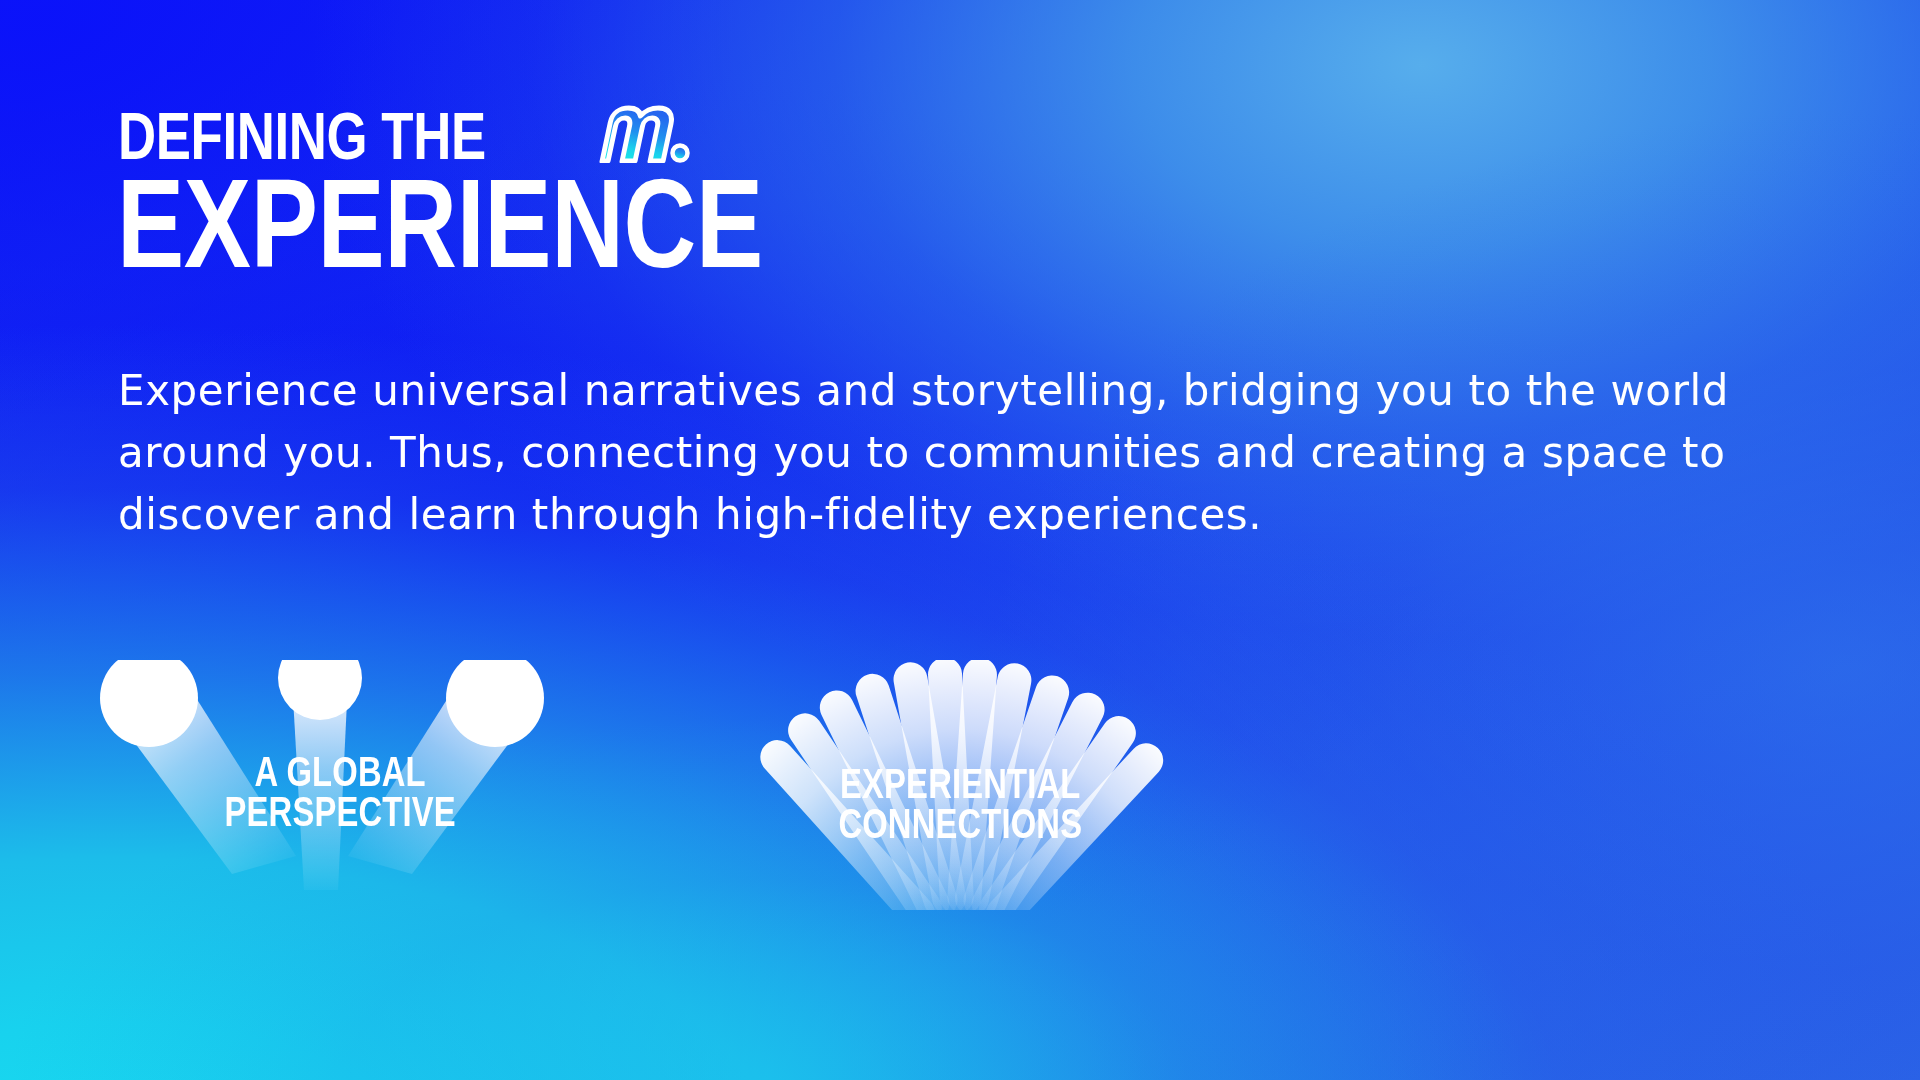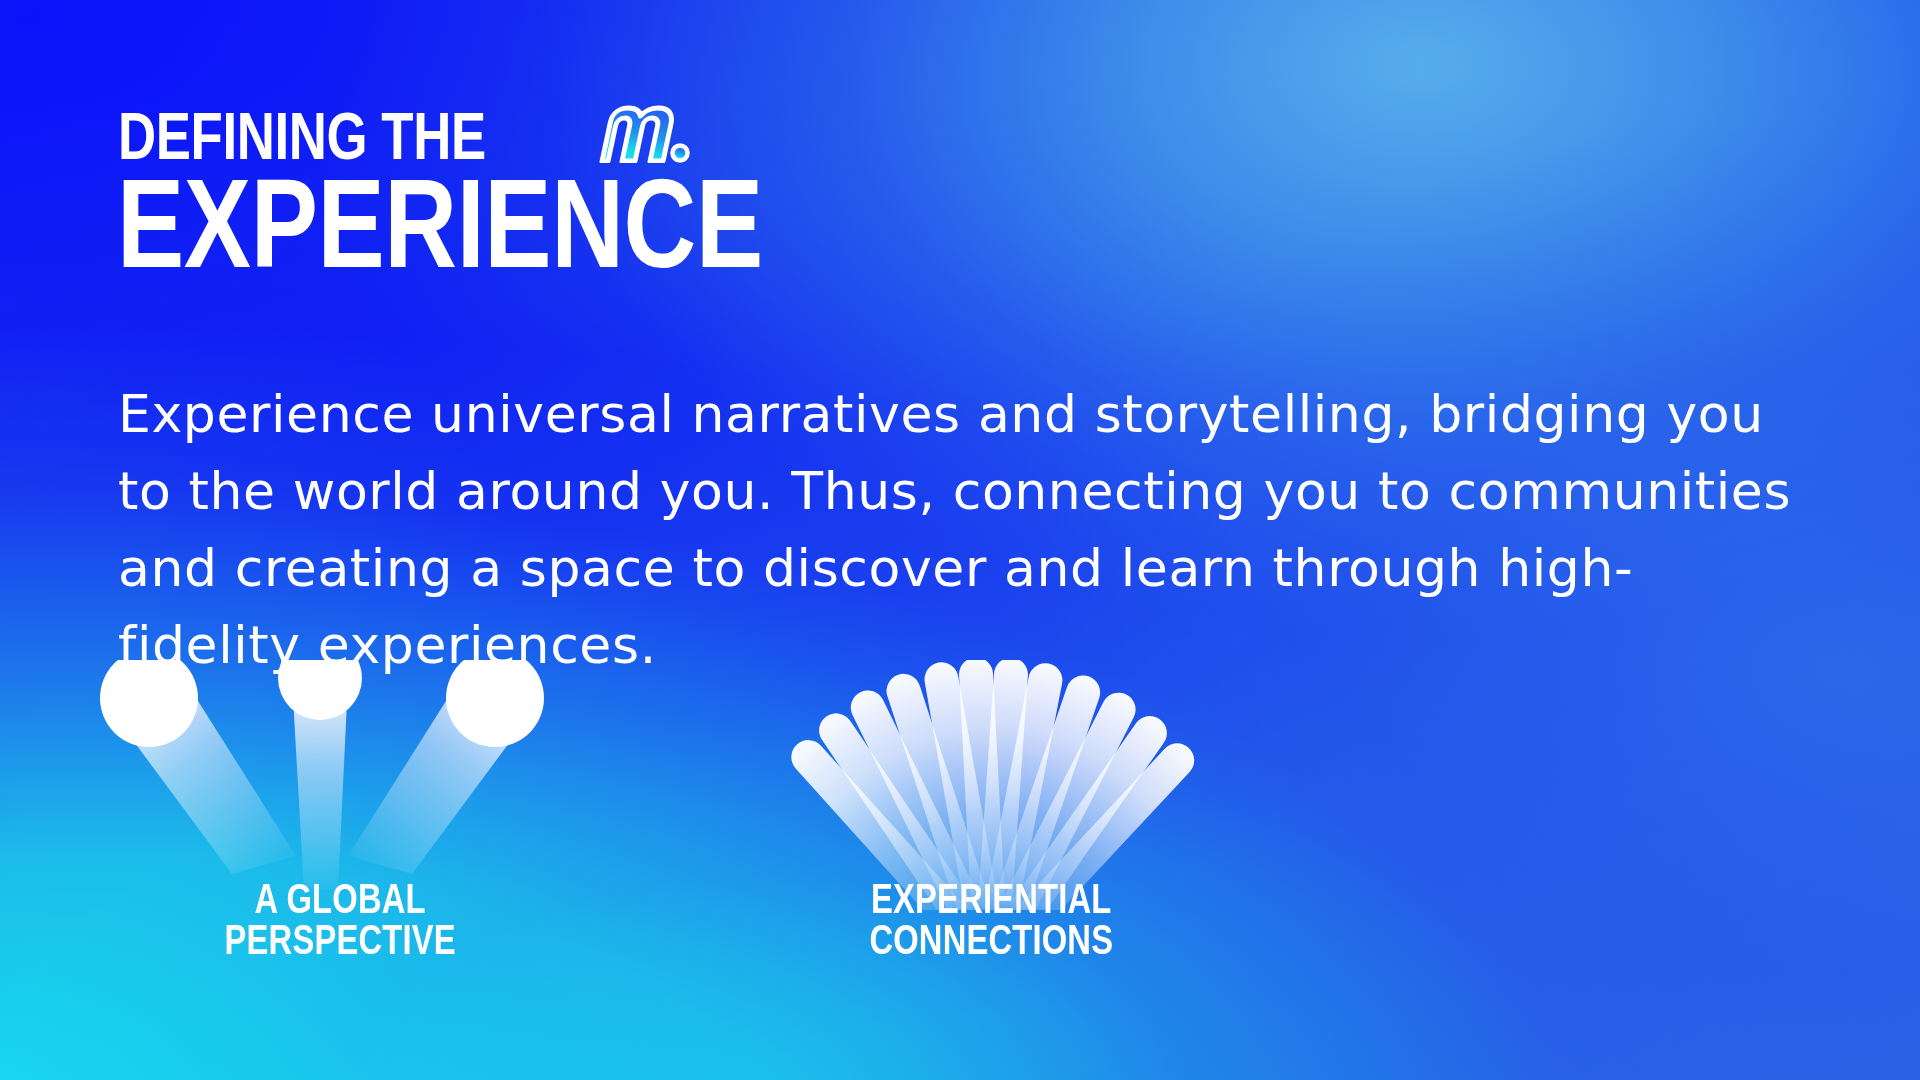--- a/index.html
+++ b/index.html
@@ -110,41 +110,41 @@
     position:relative;
     width:96px; height:58px;
     flex:0 0 auto;
     margin-left:-8px;
     margin-top:-4px;
   }
   .logo-mark svg { display:block; width:96px; height:58px; }
 
   
   .lede {
-    position:absolute; left:118px; top:376px;
+    position:absolute; left:118px; top:360px;
     width:1690px;
     color:#ffffff;
     font-family:"DejaVu Sans", sans-serif;
-    font-size:52px;
+    font-size:42px;
     font-weight:400;
     line-height:1.48;
     letter-spacing:0.6px;
   }
 
   
   .features {
     position:absolute;
     left:0; top:660px;
     width:1920px; height:300px;
   }
   .feature {
     position:absolute;
     top:0; height:300px;
     display:flex; flex-direction:column;
-    align-items:center; justify-content:flex-end;
+    align-items:center; justify-content:flex-start;
   }
   .feature-art {
     position:absolute;
     left:50%; top:0;
     transform:translateX(-50%);
     pointer-events:none;
   }
   .feature-art svg { display:block; }
   .feature-label {
     position:relative;
@@ -157,21 +157,21 @@
     line-height:0.96;
     letter-spacing:0.2px;
     text-transform:uppercase;
     transform:scaleX(0.78);
     white-space:pre-line;
   }
 
   #feature-global      { left:100px;  width:480px; }
   #feature-global      .feature-label { margin-top:92px; }
 
-  #feature-experiential{ left:771px;  width:440px; }
+  #feature-experiential{ left:740px;  width:440px; }
   #feature-experiential .feature-label { margin-top:104px; }
 
   #feature-discussion  { left:1300px; width:480px; }
   #feature-discussion  .feature-label { margin-top:98px; }
 </style>
 </head>
 <body>
 
 <div id="stage">
 

